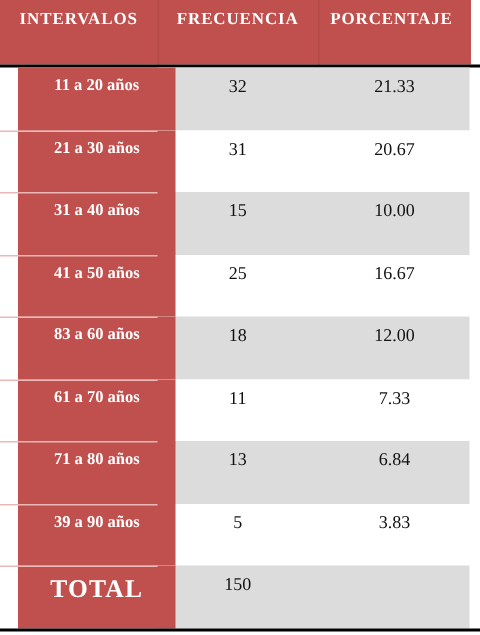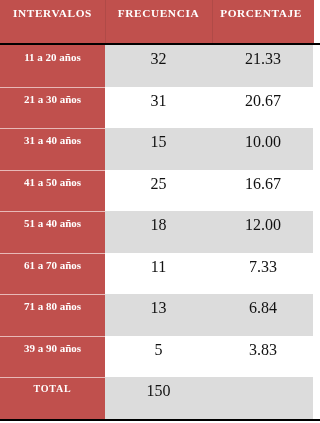--- a/index.html
+++ b/index.html
@@ -98,54 +98,54 @@
     left: 105px;
     top: 0;
     width: 208px;
     height: 41.5px;
   }
   .band.gray  { background: #dcdcdc; }
   .band.white { background: #ffffff; }
 
   .label-cell {
     position: absolute;
-    left: 0;
+    left: 12px;
     top: 0;
     width: 105px;
     height: 41.5px;
     background: #c0504d;
     color: #ffffff;
     font-weight: bold;
     font-size: 11px;
     display: flex;
     align-items: flex-start;
     justify-content: center;
     padding-top: 6px;
     box-sizing: border-box;
     white-space: nowrap;
   }
   .label-cell.total {
     letter-spacing: 0.8px;
-    font-size: 10px;
+    font-size: 17px;
   }
   .label-sep {
     position: absolute;
     left: 0;
     top: 0;
     width: 105px;
     height: 1px;
     background: #e8b9b7;
   }
 
   .num-cell {
     position: absolute;
     top: 0;
     height: 56px;
     color: #111111;
-    font-size: 16px;
+    font-size: 12px;
     display: flex;
     align-items: flex-start;
     justify-content: center;
     padding-top: 5px;
     box-sizing: border-box;
     white-space: nowrap;
   }
   .num-cell.c2 { left: 105px; width: 107px; }
   .num-cell.c3 { left: 212px; width: 102px; }
 </style>
@@ -187,21 +187,21 @@
       </div>
       <div class="trow" style="top: 124.5px;">
         <div class="band white"></div>
         <div class="label-cell">41 a 50 años</div>
         <div class="label-sep"></div>
         <div class="num-cell c2">25</div>
         <div class="num-cell c3">16.67</div>
       </div>
       <div class="trow" style="top: 166px;">
         <div class="band gray"></div>
-        <div class="label-cell">51 a 40 años</div>
+        <div class="label-cell">83 a 60 años</div>
         <div class="label-sep"></div>
         <div class="num-cell c2">18</div>
         <div class="num-cell c3">12.00</div>
       </div>
       <div class="trow" style="top: 207.5px;">
         <div class="band white"></div>
         <div class="label-cell">61 a 70 años</div>
         <div class="label-sep"></div>
         <div class="num-cell c2">11</div>
         <div class="num-cell c3">7.33</div>

